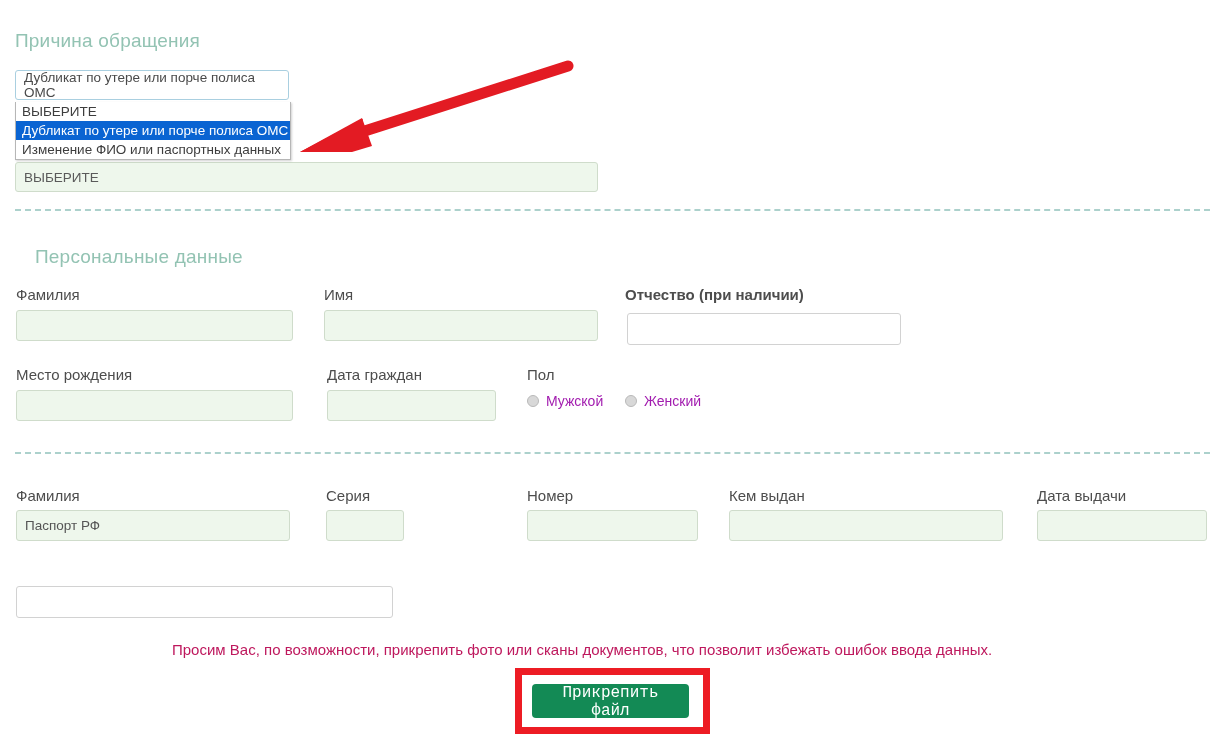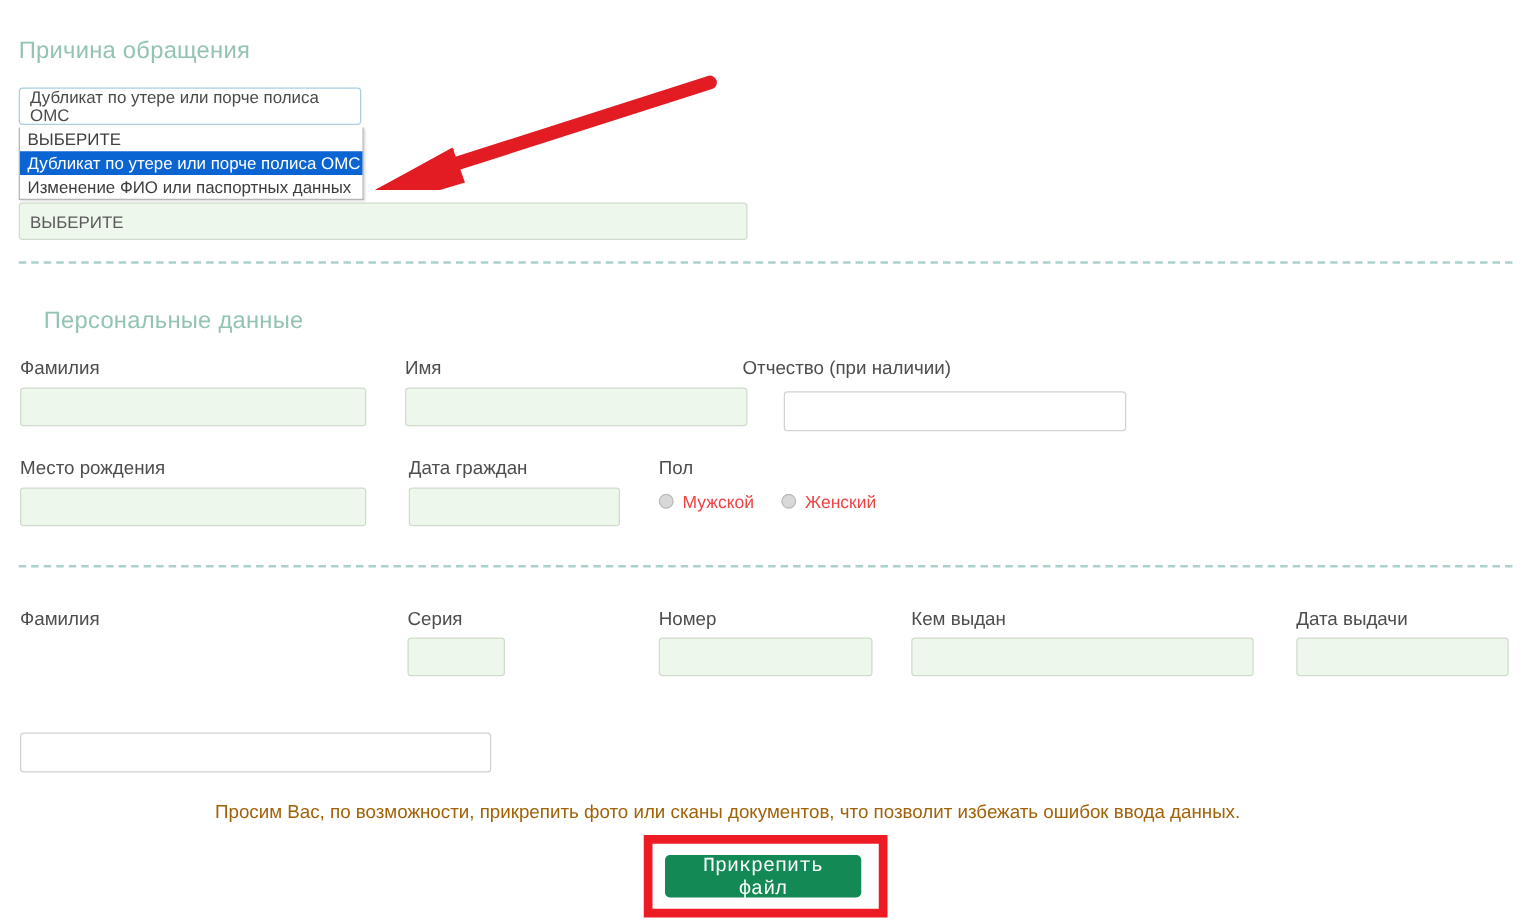--- a/index.html
+++ b/index.html
@@ -81,21 +81,21 @@
     width: 12px;
     height: 12px;
     border-radius: 50%;
     background: #d8d8d8;
     border: 1px solid #b9b9b9;
     box-sizing: border-box;
     flex: none;
   }
   .radio-label {
     font-size: 14px;
-    color: #ef4444;
+    color: #a21caf;
   }
 
   
   .select-box {
     position: absolute;
     left: 15px;
     top: 70px;
     width: 274px;
     height: 30px;
     box-sizing: border-box;
@@ -152,21 +152,21 @@
     box-sizing: border-box;
     border: 7px solid #ed1c24;
     background: transparent;
     z-index: 55;
   }
 
   
   .footer-note {
     position: absolute;
     font-size: 15px;
-    color: #a16207;
+    color: #be185d;
     white-space: nowrap;
   }
   .attach-btn {
     position: absolute;
     box-sizing: border-box;
     background: #138a55;
     border: none;
     border-radius: 4px;
     color: #ffffff;
     font-family: Liberation Mono, monospace;
@@ -200,21 +200,21 @@
   <div class="divider" style="top:209px;"></div>
 
   <div class="section-heading" style="left:15px; top:246px;margin-left:20px;">Персональные данные</div>
 
   <div class="field-label" style="left:16px; top:286px;">Фамилия</div>
   <input class="tf" type="text" style="left: 16px; top: 310px; width: 277px; height: 31px;" value="">
 
   <div class="field-label" style="left:324px; top:286px;">Имя</div>
   <input class="tf" type="text" style="left: 324px; top: 310px; width: 274px; height: 31px;" value="">
 
-  <div class="field-label" style="left:594px; top:286px;">Отчество (при наличии)</div>
+  <div class="field-label" style="left:625px; top:286px;font-weight:bold;">Отчество (при наличии)</div>
   <input class="tf plain" type="text" style="left: 627px; top: 313px; width: 274px; height: 32px;" value="">
 
   <div class="field-label" style="left:16px; top:366px;">Место рождения</div>
   <input class="tf" type="text" style="left: 16px; top: 390px; width: 277px; height: 31px;" value="">
 
   <div class="field-label" style="left:327px; top:366px;">Дата граждан</div>
   <input class="tf" type="text" style="left: 327px; top: 390px; width: 169px; height: 31px;" value="">
 
   <div class="field-label" style="left:527px; top:366px;">Пол</div>
 
@@ -224,20 +224,21 @@
   </div>
 
   <div class="radio-wrap" style="left:625px; top:393px;">
     <span class="radio-dot"></span>
     <span class="radio-label">Женский</span>
   </div>
 
   <div class="divider" style="top:452px;"></div>
 
   <div class="field-label" style="left:16px; top:487px;">Фамилия</div>
+  <input class="tf" type="text" style="left: 16px; top: 510px; width: 274px; height: 31px;" value="Паспорт РФ">
 
   <div class="field-label" style="left:326px; top:487px;">Серия</div>
   <input class="tf" type="text" style="left: 326px; top: 510px; width: 78px; height: 31px;" value="">
 
   <div class="field-label" style="left:527px; top:487px;">Номер</div>
   <input class="tf" type="text" style="left: 527px; top: 510px; width: 171px; height: 31px;" value="">
 
   <div class="field-label" style="left:729px; top:487px;">Кем выдан</div>
   <input class="tf" type="text" style="left: 729px; top: 510px; width: 274px; height: 31px;" value="">
 

